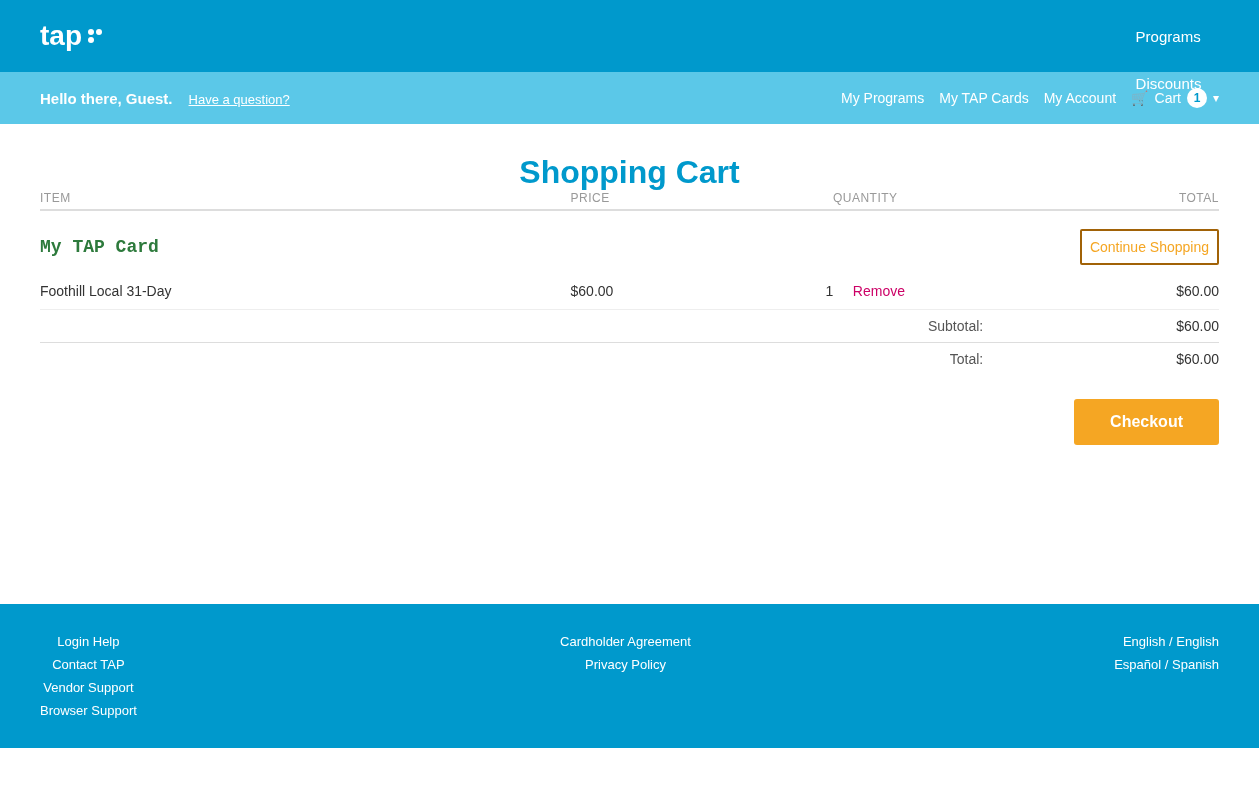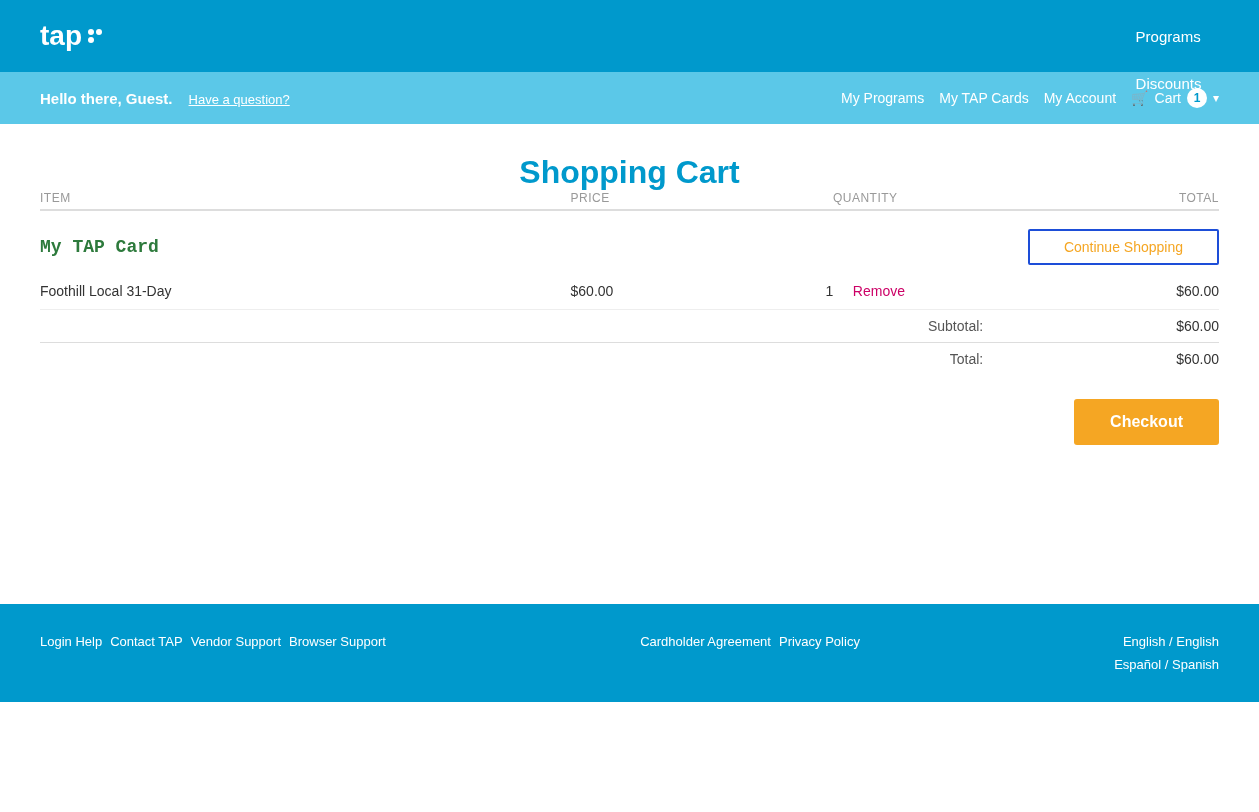--- a/index.html
+++ b/index.html
@@ -144,24 +144,24 @@
       padding-bottom: 8px;
     }
     .section-title {
       color: #2d7a3c;
       font-size: 18px;
       font-family: 'Courier New', monospace;
       font-weight: bold;
     }
     .continue-btn {
       float: right;
-      border: 2px solid #1d4ed8;
+      border: 2px solid #a16207;
       background: #fff;
       color: #f5a623;
-      padding: 8px 34px;
+      padding: 8px 8px;
       font-size: 14px;
       cursor: pointer;
       border-radius: 2px;
     }
 
     .item-row td {
       padding: 10px 0;
       border-bottom: 1px solid #eee;
     }
     .item-name {
@@ -202,20 +202,21 @@
     
     .footer {
       background: #0099cc;
       padding: 30px 40px;
       display: flex;
       justify-content: space-between;
       align-items: flex-start;
     }
     .footer-col {
       display: flex;
+      flex-direction: column;
       gap: 8px;
       align-items: center;
     }
     .footer a {
       color: #fff;
       text-decoration: none;
       font-size: 13px;
     }
     .footer-lang {
       display: flex;

